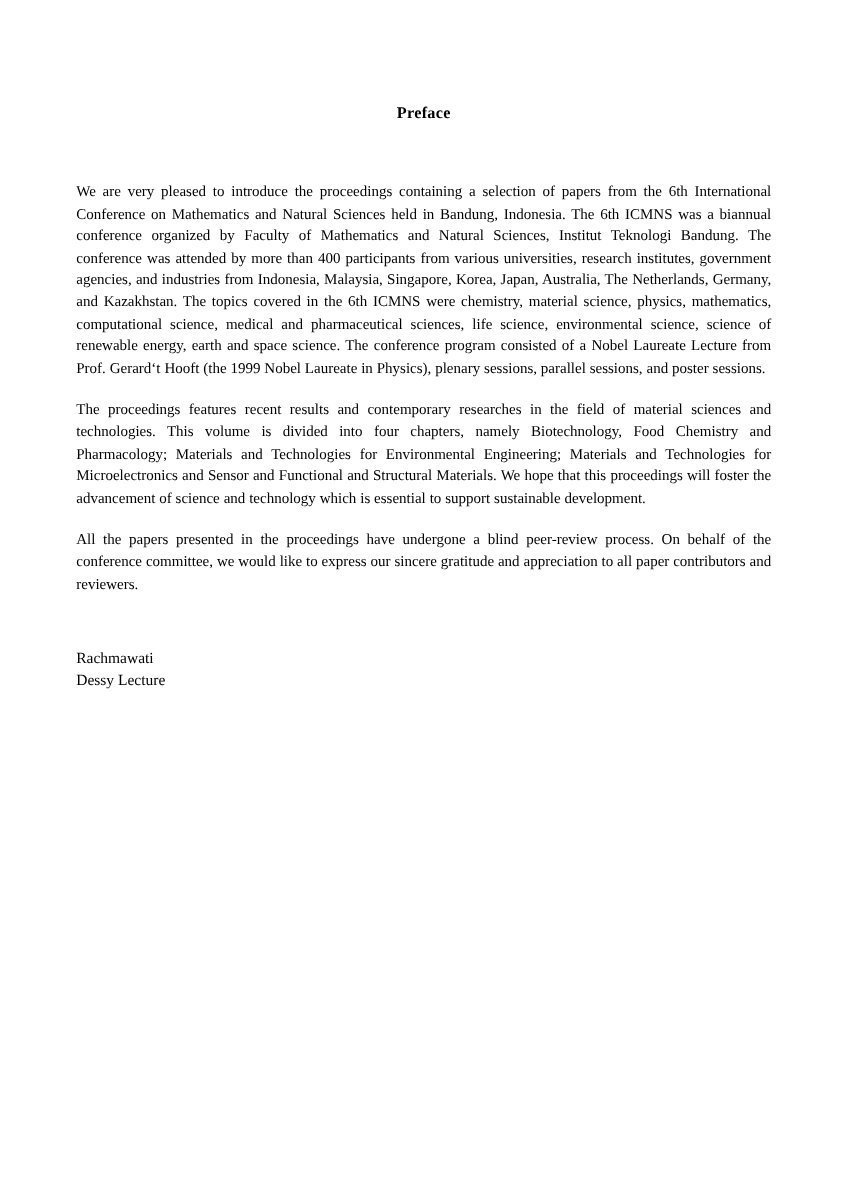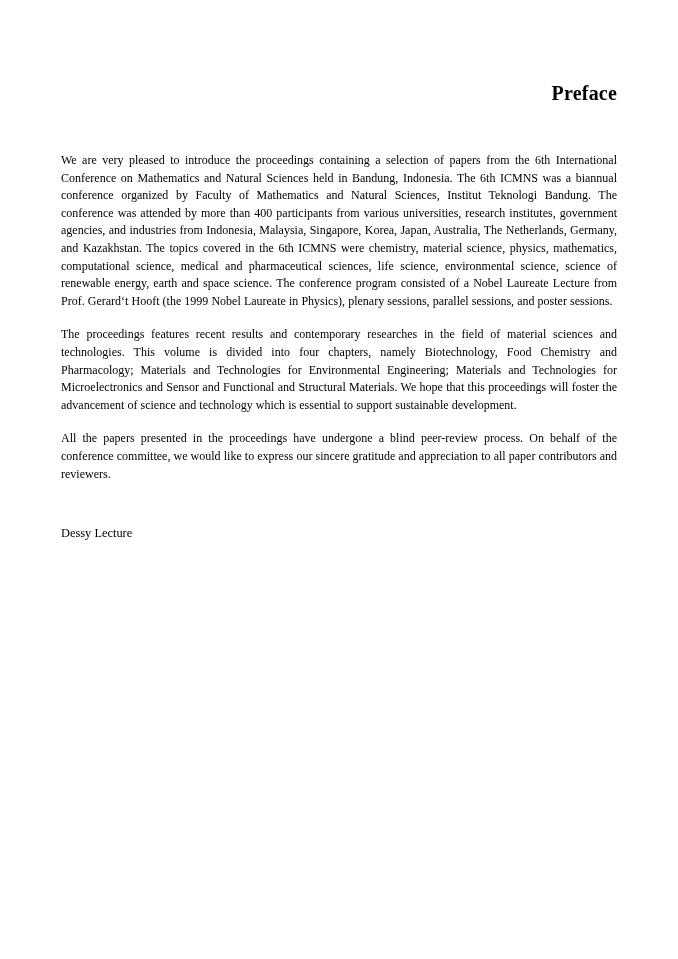--- a/index.html
+++ b/index.html
@@ -21,23 +21,23 @@
     background: #ffffff;
     box-sizing: border-box;
   }
   .content {
     position: absolute;
     left: 61px;
     top: 0;
     width: 556px;
   }
   .doc-title {
-    font-size: 20px;
+    font-size: 13px;
     font-weight: bold;
-    text-align: right;
+    text-align: center;
     margin: 0;
     padding-top: 82px;
     letter-spacing: 0.2px;
   }
   .body-block {
     padding-top: 31px;
   }
   p.para {
     margin: 16px 0 16px 0;
     font-size: 12px;
@@ -69,17 +69,18 @@
 
     <div class="body-block">
       <p class="para">We are very pleased to introduce the proceedings containing a selection of papers from the 6th International Conference on Mathematics and Natural Sciences held in Bandung, Indonesia. The 6th ICMNS was a biannual conference organized by Faculty of Mathematics and Natural Sciences, Institut Teknologi Bandung. The conference was attended by more than 400 participants from various universities, research institutes, government agencies, and industries from Indonesia, Malaysia, Singapore, Korea, Japan, Australia, The Netherlands, Germany, and Kazakhstan. The topics covered in the 6th ICMNS were chemistry, material science, physics, mathematics, computational science, medical and pharmaceutical sciences, life science, environmental science, science of renewable energy, earth and space science. The conference program consisted of a Nobel Laureate Lecture from Prof. Gerard‘t Hooft (the 1999 Nobel Laureate in Physics), plenary sessions, parallel sessions, and poster sessions.</p>
 
       <p class="para">The proceedings features recent results and contemporary researches in the field of material sciences and technologies. This volume is divided into four chapters, namely Biotechnology, Food Chemistry and Pharmacology; Materials and Technologies for Environmental Engineering; Materials and Technologies for Microelectronics and Sensor and Functional and Structural Materials. We hope that this proceedings will foster the advancement of science and technology which is essential to support sustainable development.</p>
 
       <p class="para">All the papers presented in the proceedings have undergone a blind peer-review process. On behalf of the conference committee, we would like to express our sincere gratitude and appreciation to all paper contributors and reviewers.</p>
     </div>
 
     <div class="signature-block">
+      <div class="signature-line">Rachmawati</div>
       <div class="signature-line">Dessy Lecture</div>
     </div>
 
   </div>
 </div>
 
 </body></html>

